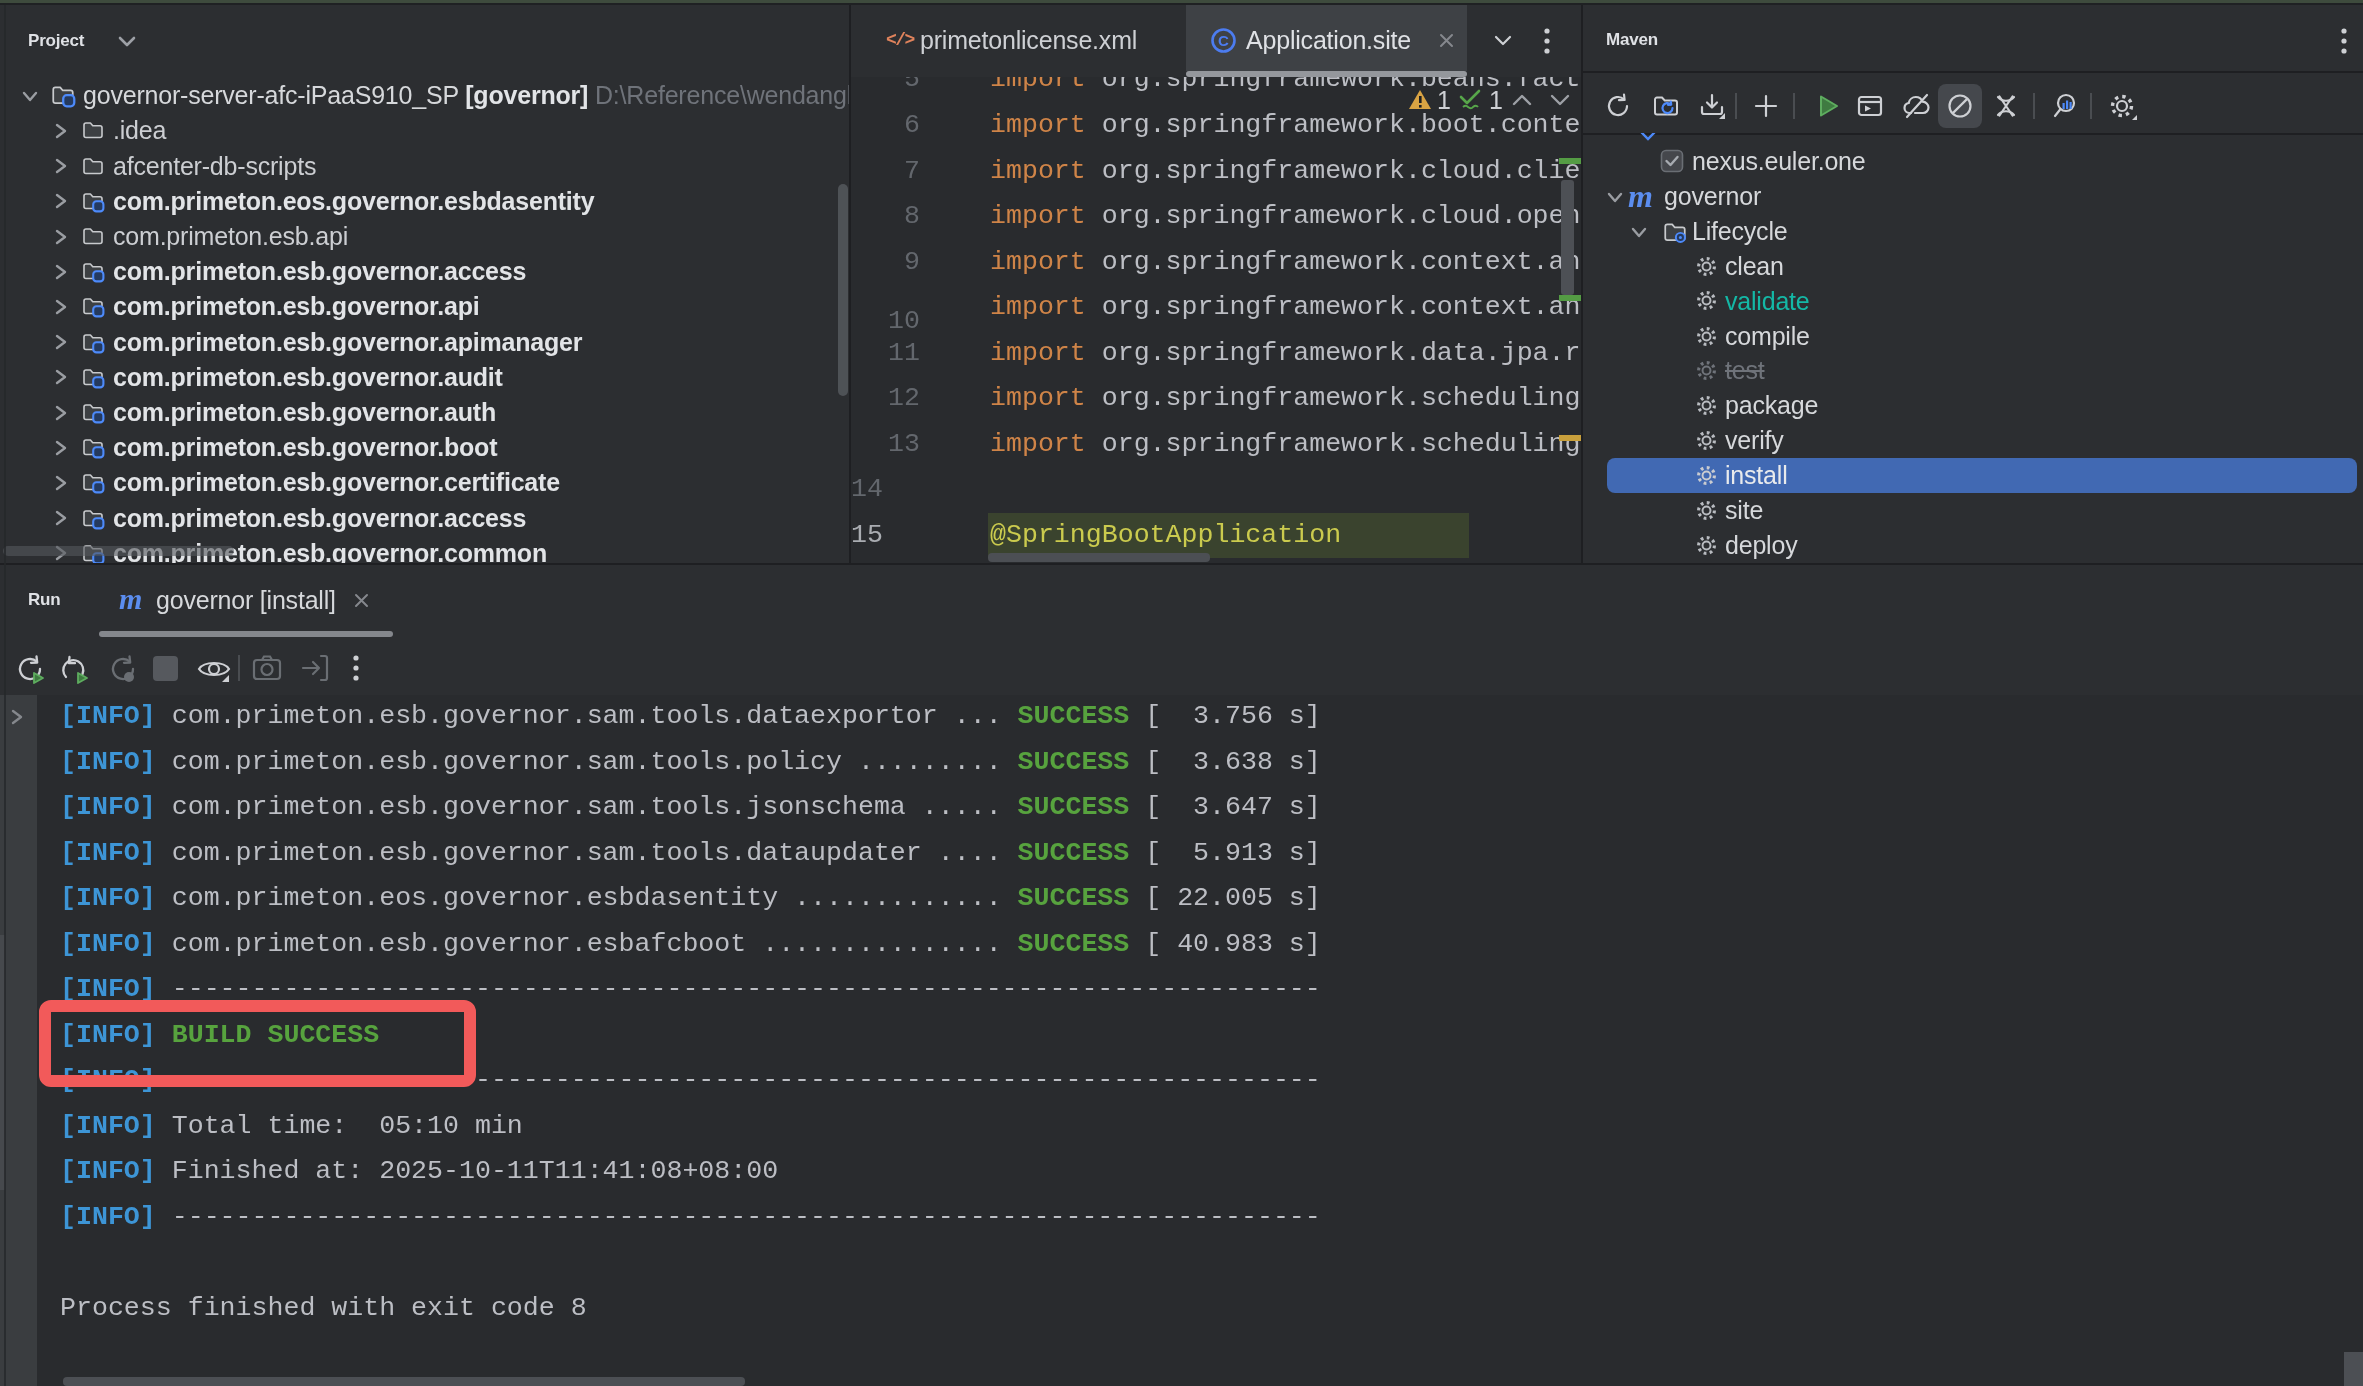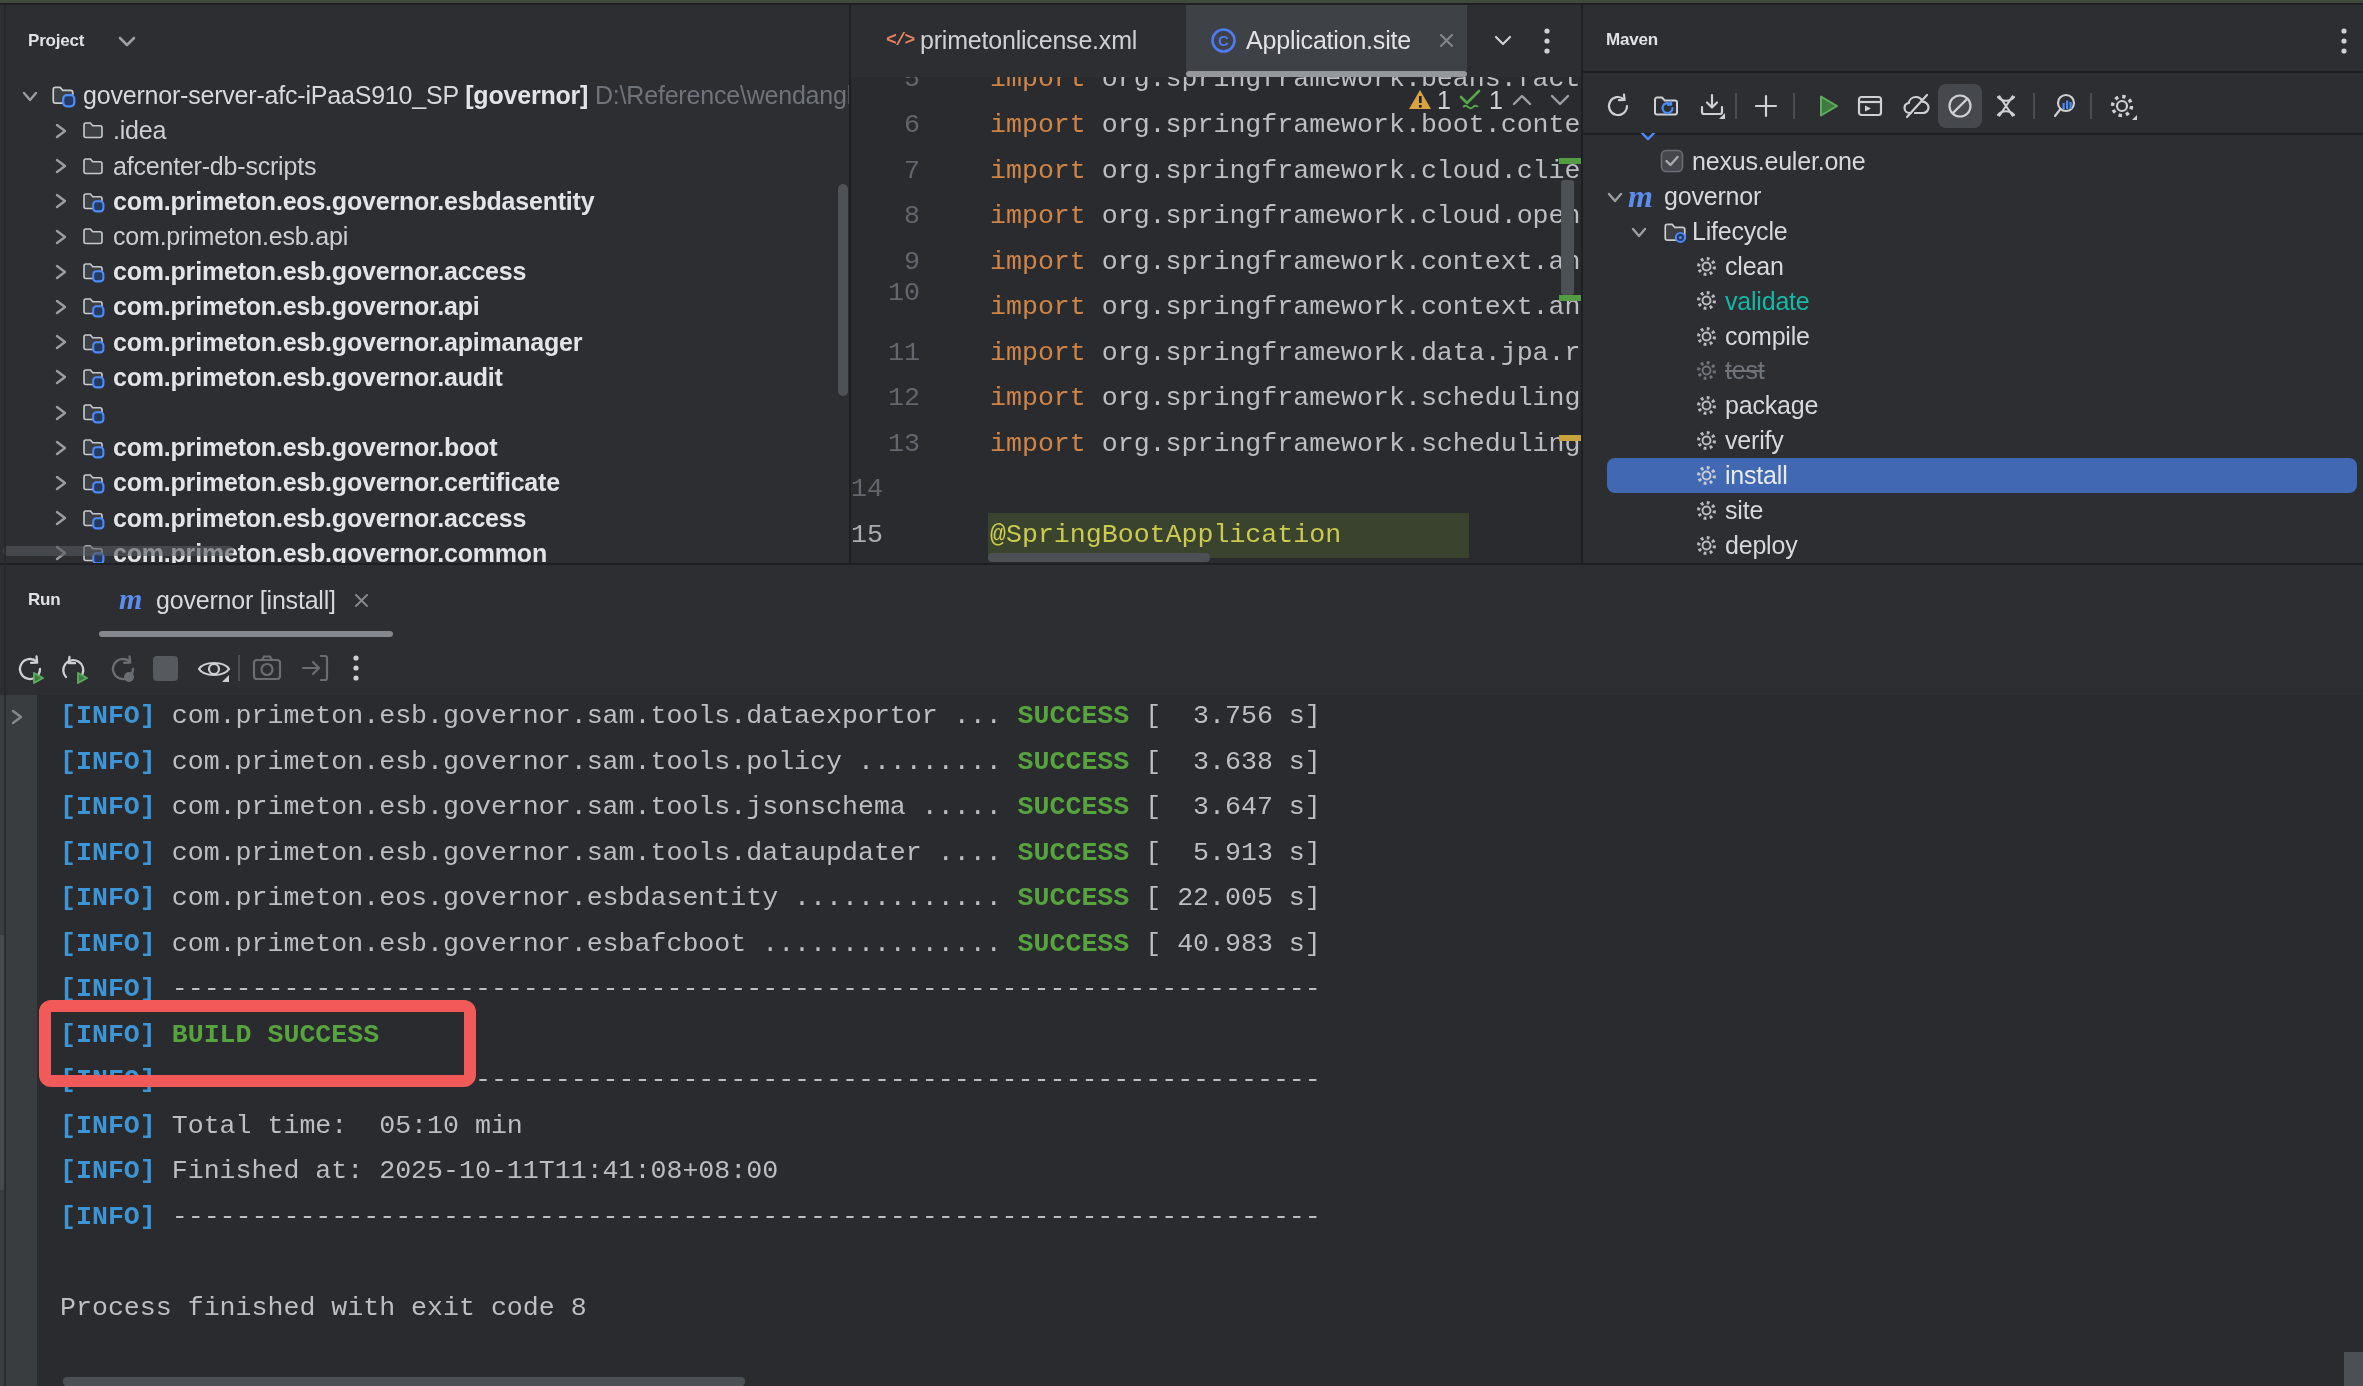--- a/index.html
+++ b/index.html
@@ -91,20 +91,21 @@
           <rect x="12.2" y="12.2" width="10.2" height="10.2" rx="3.2" fill="#253a5e" stroke="#4d8afa" stroke-width="2.1"></rect>
         </svg>
   <div class="row" style="left:113px;top:348.3px;height:35px"><span class="ui uib">com.primeton.esb.governor.audit</span></div>
   <svg class="abs" style="left:53px;top:391.0px" width="16" height="20" viewBox="0 0 16 20">
           <path d="M4 4 L12 10 L4 16" stroke="#9a9da2" stroke-width="2.4" fill="none" stroke-linecap="round" stroke-linejoin="round"></path>
         </svg>
   <svg class="abs" style="left:81px;top:388.5px" width="24" height="24" viewBox="0 0 24 24">
           <path d="M3 7 C3 5.9 3.9 5 5 5 H9.4 L11.8 7.8 H19 C20.1 7.8 21 8.7 21 9.8 V17.5 C21 18.6 20.1 19.5 19 19.5 H5 C3.9 19.5 3 18.6 3 17.5 Z" fill="#3d4043" stroke="#c8cacd" stroke-width="1.6" stroke-linejoin="round"></path>
           <rect x="12.2" y="12.2" width="10.2" height="10.2" rx="3.2" fill="#253a5e" stroke="#4d8afa" stroke-width="2.1"></rect>
         </svg>
+  <div class="row" style="left:113px;top:383.5px;height:35px"><span class="ui uib">com.primeton.esb.governor.auth</span></div>
   <svg class="abs" style="left:53px;top:426.2px" width="16" height="20" viewBox="0 0 16 20">
           <path d="M4 4 L12 10 L4 16" stroke="#9a9da2" stroke-width="2.4" fill="none" stroke-linecap="round" stroke-linejoin="round"></path>
         </svg>
   <svg class="abs" style="left:81px;top:423.7px" width="24" height="24" viewBox="0 0 24 24">
           <path d="M3 7 C3 5.9 3.9 5 5 5 H9.4 L11.8 7.8 H19 C20.1 7.8 21 8.7 21 9.8 V17.5 C21 18.6 20.1 19.5 19 19.5 H5 C3.9 19.5 3 18.6 3 17.5 Z" fill="#3d4043" stroke="#c8cacd" stroke-width="1.6" stroke-linejoin="round"></path>
           <rect x="12.2" y="12.2" width="10.2" height="10.2" rx="3.2" fill="#253a5e" stroke="#4d8afa" stroke-width="2.1"></rect>
         </svg>
   <div class="row" style="left:113px;top:418.7px;height:35px"><span class="ui uib">com.primeton.esb.governor.boot</span></div>
   <svg class="abs" style="left:53px;top:461.4px" width="16" height="20" viewBox="0 0 16 20">
           <path d="M4 4 L12 10 L4 16" stroke="#9a9da2" stroke-width="2.4" fill="none" stroke-linecap="round" stroke-linejoin="round"></path>
@@ -162,21 +163,21 @@
   <div class="mono abs" style="left:0;top:-20.6px;width:69px;height:46px;line-height:46px;text-align:right;color:#63676d">5</div>
   <div class="mono abs" style="left:139px;top:-20.6px;height:46px;line-height:46px"><span style="color:#cf8448">import</span><span style="color:#bcbec4"> org.springframework.beans.factory.annotation.</span></div>
   <div class="mono abs" style="left:0;top:25.0px;width:69px;height:46px;line-height:46px;text-align:right;color:#63676d">6</div>
   <div class="mono abs" style="left:139px;top:25.0px;height:46px;line-height:46px"><span style="color:#cf8448">import</span><span style="color:#bcbec4"> org.springframework.boot.context.properties.</span></div>
   <div class="mono abs" style="left:0;top:70.5px;width:69px;height:46px;line-height:46px;text-align:right;color:#63676d">7</div>
   <div class="mono abs" style="left:139px;top:70.5px;height:46px;line-height:46px"><span style="color:#cf8448">import</span><span style="color:#bcbec4"> org.springframework.cloud.client.discovery.</span></div>
   <div class="mono abs" style="left:0;top:116.1px;width:69px;height:46px;line-height:46px;text-align:right;color:#63676d">8</div>
   <div class="mono abs" style="left:139px;top:116.1px;height:46px;line-height:46px"><span style="color:#cf8448">import</span><span style="color:#bcbec4"> org.springframework.cloud.openfeign.EnableFei</span></div>
   <div class="mono abs" style="left:0;top:161.6px;width:69px;height:46px;line-height:46px;text-align:right;color:#63676d">9</div>
   <div class="mono abs" style="left:139px;top:161.6px;height:46px;line-height:46px"><span style="color:#cf8448">import</span><span style="color:#bcbec4"> org.springframework.context.annotation.Bean</span></div>
-  <div class="mono abs" style="left:0;top:193px;width:69px;height:46px;line-height:46px;text-align:right;color:#63676d">10</div>
+  <div class="mono abs" style="left:0;top:221px;width:69px;height:46px;line-height:46px;text-align:right;color:#63676d">10</div>
   <div class="mono abs" style="left:139px;top:207.2px;height:46px;line-height:46px"><span style="color:#cf8448">import</span><span style="color:#bcbec4"> org.springframework.context.annotation.Confi</span></div>
   <div class="mono abs" style="left:0;top:252.8px;width:69px;height:46px;line-height:46px;text-align:right;color:#63676d">11</div>
   <div class="mono abs" style="left:139px;top:252.8px;height:46px;line-height:46px"><span style="color:#cf8448">import</span><span style="color:#bcbec4"> org.springframework.data.jpa.repository.confi</span></div>
   <div class="mono abs" style="left:0;top:298.3px;width:69px;height:46px;line-height:46px;text-align:right;color:#63676d">12</div>
   <div class="mono abs" style="left:139px;top:298.3px;height:46px;line-height:46px"><span style="color:#cf8448">import</span><span style="color:#bcbec4"> org.springframework.scheduling.annotation.En</span></div>
   <div class="mono abs" style="left:0;top:343.9px;width:69px;height:46px;line-height:46px;text-align:right;color:#63676d">13</div>
   <div class="mono abs" style="left:139px;top:343.9px;height:46px;line-height:46px"><span style="color:#cf8448">import</span><span style="color:#bcbec4"> org.springframework.scheduling.annotation.Sc</span></div>
   <div class="mono abs" style="left:0;top:389.4px;width:69px;height:46px;line-height:46px;color:#63676d">14</div>
   <div class="mono abs" style="left:0;top:435.0px;width:69px;height:46px;line-height:46px;color:#a9acb1">15</div>
   <div class="mono abs" style="left:139px;top:435.0px;height:46px;line-height:46px;color:#cbcb4e">@SpringBootApplication</div>

